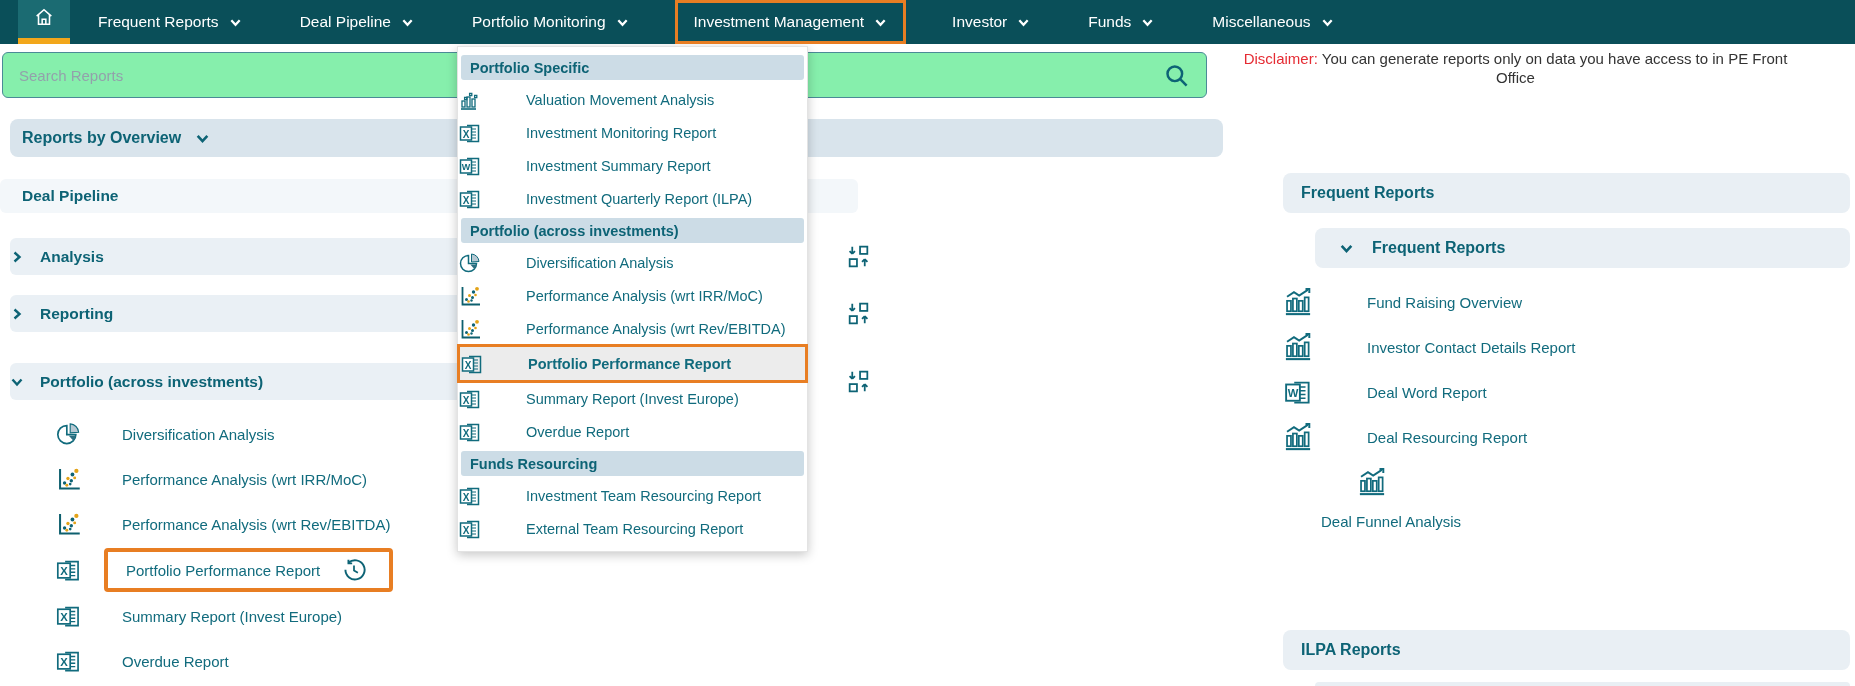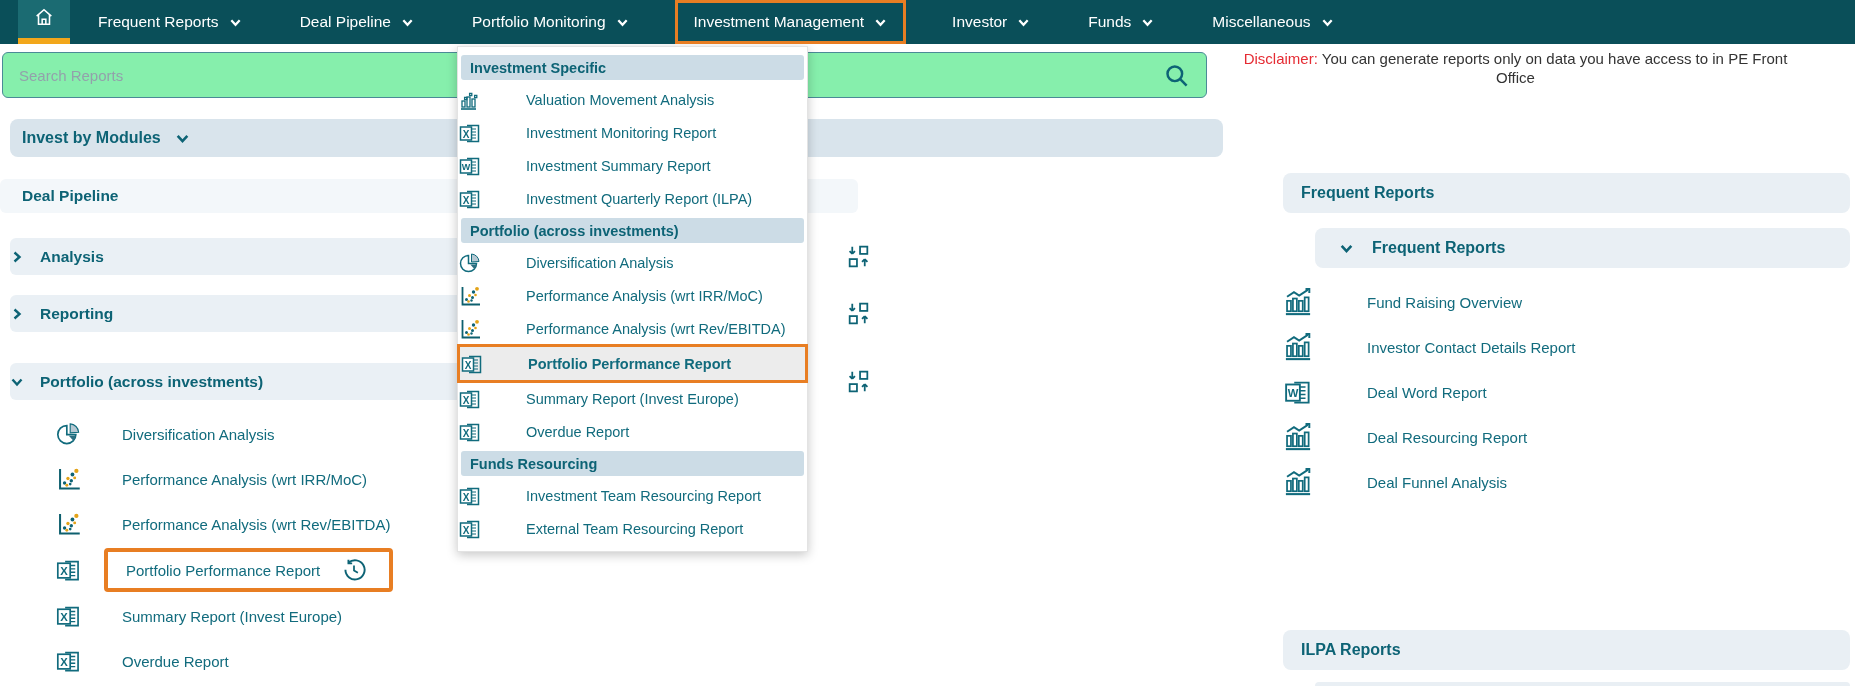--- a/index.html
+++ b/index.html
@@ -101,21 +101,21 @@
        border-radius:8px;display:flex;align-items:center;gap:18px;padding-left:24px;
        color:var(--teal-dark);font-weight:bold;font-size:16px;cursor:pointer;}
   .fr-sub-bar .chev svg{width:15px;height:15px;}
   .bottom-sliver{position:absolute;left:1315px;top:682px;width:535px;height:4px;background:var(--right-bar);
        border-radius:6px 6px 0 0;}
   .right-items > div{position:absolute;left:1283px;height:30px;display:flex;align-items:center;cursor:pointer;gap:16px;}
   .right-items > div:nth-of-type(1){top:287px;}
   .right-items > div:nth-of-type(2){top:332px;}
   .right-items > div:nth-of-type(3){top:377px;}
   .right-items > div:nth-of-type(4){top:422px;}
-  .right-items > div:nth-of-type(5){top:467px;}
+  .right-items > div:nth-of-type(5){top:467px;flex-direction:column;}
   .ri-icon{width:30px;height:30px;display:inline-flex;}
   .ri-icon svg{width:30px;height:30px;}
   .ri-label{margin-left:38px;color:var(--teal);font-size:15px;white-space:nowrap;}
 </style>
 </head>
 <body>
 
 <div class="stage">
 
   <header class="nav">
@@ -198,21 +198,21 @@
       </svg>
     </span>
   </div>
 
   <div class="disclaimer">
     <span class="red">Disclaimer:</span>
     <span>You can generate reports only on data you have access to in PE Front Office</span>
   </div>
 
   <div class="modules-bar">
-    <span>Invest by Modules</span>
+    <span>Reports by Overview</span>
     <span class="chev teal">
       <svg viewBox="0 0 14 14" fill="none" stroke="currentColor" stroke-width="2.4">
           <path d="M2.5 4.5L7 9.5l4.5-5"></path>
         </svg>
     </span>
   </div>
 
   <div class="dp-bar">
     <span>Deal Pipeline</span>
   </div>
@@ -375,21 +375,21 @@
           <span class="item-label">Overdue Report</span>
 
         </span>
       </div>
     </div>
 
   <div class="dropdown">
 
   <div class="dd-row header">
 
-        <span>Investment Specific</span>
+        <span>Portfolio Specific</span>
       </div>
       <div class="dd-row item">
         <span class="dd-icon">
   <svg viewBox="0 0 24 24" fill="none" stroke="#116b7d" stroke-width="1.3">
     <path d="M3 21h15" stroke-width="1.6"></path>
     <rect x="4" y="13" width="3" height="6"></rect>
     <rect x="9" y="9" width="3" height="10"></rect>
     <rect x="14" y="11" width="3" height="8"></rect>
     <rect x="6.6" y="9.4" width="2.2" height="2.2"></rect>
     <rect x="11.6" y="5.4" width="2.2" height="2.2"></rect>

